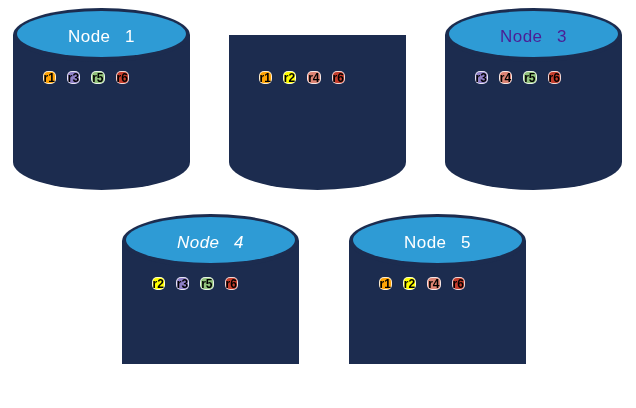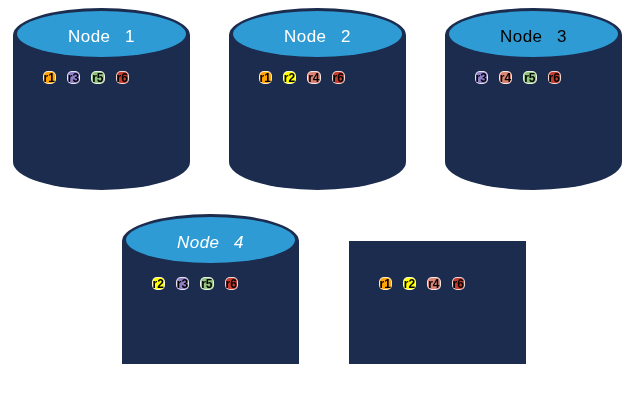--- a/index.html
+++ b/index.html
@@ -88,37 +88,32 @@
       </div>
       <div class="bars">
         <div class="bar" style="background: rgb(255, 164, 5); border-color: rgba(255, 255, 255, 0.8); color: rgb(0, 0, 0);">r1</div>
         <div class="bar" style="background: rgb(142, 127, 198); border-color: rgba(255, 255, 255, 0.8); color: rgb(0, 0, 0);">r3</div>
         <div class="bar" style="background: rgb(147, 196, 125); border-color: rgba(255, 255, 255, 0.8); color: rgb(0, 0, 0);">r5</div>
         <div class="bar" style="background: rgb(196, 60, 43); border-color: rgba(255, 255, 255, 0.8); color: rgb(0, 0, 0);">r6</div>
       </div>
     </div>
     <div class="node" style="left: 229px; top: 8px;">
       <div class="cyl-body" style="background: rgb(28, 44, 79);"></div>
-      <div class="cyl-top" style="background: rgb(28, 44, 79);">
-        <div class="cyl-face" style="background: rgb(46, 155, 213);">
-          <span class="node-title" style="color: rgb(255, 255, 255);">Node 2</span>
-        </div>
-      </div>
       <div class="bars">
         <div class="bar" style="background: rgb(255, 164, 5); border-color: rgba(255, 255, 255, 0.8); color: rgb(0, 0, 0);">r1</div>
         <div class="bar" style="background: rgb(255, 255, 0); border-color: rgba(255, 255, 255, 0.8); color: rgb(0, 0, 0);">r2</div>
         <div class="bar" style="background: rgb(221, 131, 115); border-color: rgba(255, 255, 255, 0.8); color: rgb(0, 0, 0);">r4</div>
         <div class="bar" style="background: rgb(196, 60, 43); border-color: rgba(255, 255, 255, 0.8); color: rgb(0, 0, 0);">r6</div>
       </div>
     </div>
     <div class="node" style="left: 445px; top: 8px;">
       <div class="cyl-body" style="background: rgb(28, 44, 79);"></div>
       <div class="cyl-top" style="background: rgb(28, 44, 79);">
         <div class="cyl-face" style="background: rgb(46, 155, 213);">
-          <span class="node-title" style="color: #000000; text-align: right;">Node 3</span>
+          <span class="node-title" style="color: #4c1d95; text-align: right;">Node 3</span>
         </div>
       </div>
       <div class="bars">
         <div class="bar" style="background: rgb(142, 127, 198); border-color: rgba(255, 255, 255, 0.8); color: rgb(0, 0, 0);">r3</div>
         <div class="bar" style="background: rgb(221, 131, 115); border-color: rgba(255, 255, 255, 0.8); color: rgb(0, 0, 0);">r4</div>
         <div class="bar" style="background: rgb(147, 196, 125); border-color: rgba(255, 255, 255, 0.8); color: rgb(0, 0, 0);">r5</div>
         <div class="bar" style="background: rgb(196, 60, 43); border-color: rgba(255, 255, 255, 0.8); color: rgb(0, 0, 0);">r6</div>
       </div>
     </div>
     <div class="node" style="left: 122px; top: 214px;">
@@ -130,20 +125,25 @@
       </div>
       <div class="bars">
         <div class="bar" style="background: rgb(255, 255, 0); border-color: rgba(255, 255, 255, 0.8); color: rgb(0, 0, 0);">r2</div>
         <div class="bar" style="background: rgb(142, 127, 198); border-color: rgba(255, 255, 255, 0.8); color: rgb(0, 0, 0);">r3</div>
         <div class="bar" style="background: rgb(147, 196, 125); border-color: rgba(255, 255, 255, 0.8); color: rgb(0, 0, 0);">r5</div>
         <div class="bar" style="background: rgb(196, 60, 43); border-color: rgba(255, 255, 255, 0.8); color: rgb(0, 0, 0);">r6</div>
       </div>
     </div>
     <div class="node" style="left: 349px; top: 214px;">
       <div class="cyl-body" style="background: rgb(28, 44, 79);"></div>
+      <div class="cyl-top" style="background: rgb(28, 44, 79);">
+        <div class="cyl-face" style="background: rgb(46, 155, 213);">
+          <span class="node-title" style="color: rgb(255, 255, 255);">Node 5</span>
+        </div>
+      </div>
       <div class="bars">
         <div class="bar" style="background: rgb(255, 164, 5); border-color: rgba(255, 255, 255, 0.8); color: rgb(0, 0, 0);">r1</div>
         <div class="bar" style="background: rgb(255, 255, 0); border-color: rgba(255, 255, 255, 0.8); color: rgb(0, 0, 0);">r2</div>
         <div class="bar" style="background: rgb(221, 131, 115); border-color: rgba(255, 255, 255, 0.8); color: rgb(0, 0, 0);">r4</div>
         <div class="bar" style="background: rgb(196, 60, 43); border-color: rgba(255, 255, 255, 0.8); color: rgb(0, 0, 0);">r6</div>
       </div>
     </div>
   </div>
 
 </body></html>

